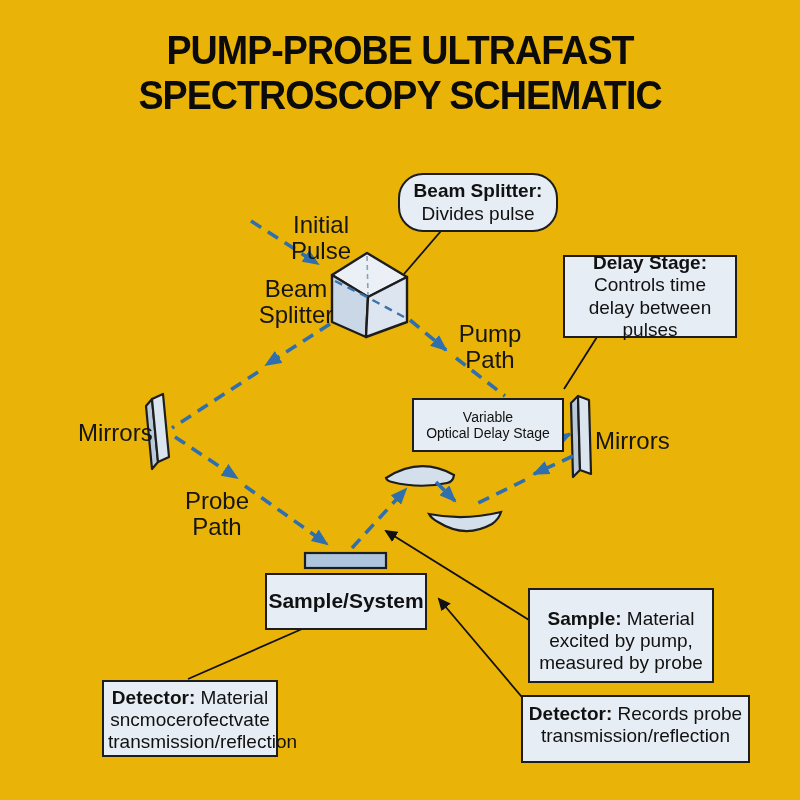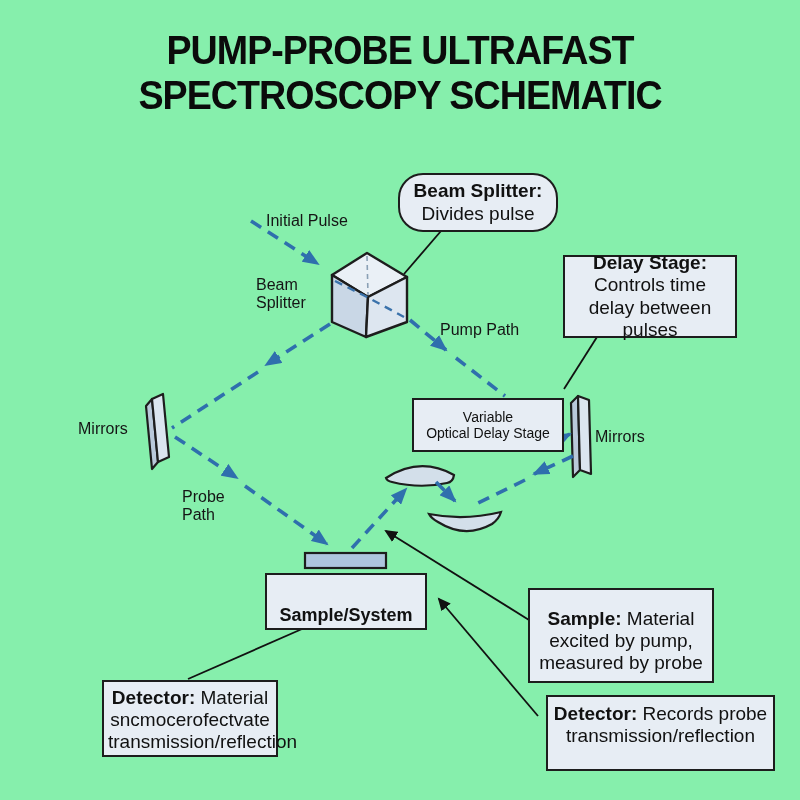--- a/index.html
+++ b/index.html
@@ -1,36 +1,36 @@
 <!DOCTYPE html>
 <html><head>
 <meta charset="utf-8">
 <style>
   html,body{margin:0;padding:0;background:#ffffff;}
   #canvas{
-    position:relative;width:800px;height:800px;background:#86efac;
+    position:relative;width:800px;height:800px;background:#eab308;
     font-family:"Liberation Sans","DejaVu Sans",sans-serif;color:#111;
     overflow:hidden;
   }
   #diagram-svg{position:absolute;left:0;top:0;width:800px;height:800px;}
   .title{
     position:absolute;left:0;top:28px;width:800px;text-align:center;
     font-weight:bold;font-size:40px;line-height:1.13;letter-spacing:-1px;
     transform:scaleX(0.94);color:#0b0b0b;
   }
   .box{
     position:absolute;background:#e7edf4;border:2px solid #1d1d1d;
     display:flex;flex-direction:column;justify-content:center;align-items:center;
     text-align:center;font-size:19px;line-height:1.16;box-sizing:border-box;
     padding:2px 4px;
   }
   .box .b{font-weight:bold;}
   .lbl{
-    position:absolute;font-size:16px;line-height:1.1;color:#151515;
-    white-space:pre-line;
+    position:absolute;font-size:24px;line-height:1.1;color:#151515;
+    text-align:center;white-space:pre-line;
   }
 </style>
 </head>
 <body>
 
 <div id="canvas">
 
   <svg id="diagram-svg" viewBox="0 0 800 800" xmlns="http://www.w3.org/2000/svg">
     <defs>
       <marker id="ab" markerUnits="userSpaceOnUse" markerWidth="18" markerHeight="14" refX="15" refY="7" orient="auto">
@@ -111,35 +111,35 @@
   <div class="box" style="left:563px;top:255px;width:174px;height:83px;">
     <span class="b">Delay Stage:</span>
     <span>Controls time delay between pulses</span>
   </div>
 
   <div class="box" style="left:412px;top:398px;width:152px;height:54px;font-size:14px;">
     <div>Variable</div>
     <div>Optical Delay Stage</div>
   </div>
 
-  <div class="box" style="left:265px;top:573px;width:162px;height:57px;font-weight:bold;font-size:18px;justify-content:flex-end;">
+  <div class="box" style="left:265px;top:573px;width:162px;height:57px;font-weight:bold;font-size:21px;">
     <div>Sample/System</div>
   </div>
 
   <div class="box" style="left:528px;top:588px;width:186px;height:95px;display:block;padding:18px 6px;">
     <span class="b">Sample:</span> 
     <span>Material excited by pump, measured by probe</span>
   </div>
 
   <div class="box" style="left:102px;top:680px;width:176px;height:77px;display:block;padding:5px 4px;">
     <span class="b">Detector:</span> 
     <span>Material sncmocerofectvate transmission/reflection</span>
   </div>
 
-  <div class="box" style="left:546px;top:695px;width:229px;height:76px;display:block;padding:6px 4px;">
+  <div class="box" style="left:521px;top:695px;width:229px;height:68px;display:block;padding:6px 4px;">
     <span class="b">Detector:</span> 
     <span>Records probe transmission/reflection</span>
   </div>
 
   <div class="lbl" style="left:266px;top:212px;width:110px;">Initial Pulse</div>
 
   <div class="lbl" style="left:256px;top:276px;width:80px;">Beam
 Splitter</div>
 
   <div class="lbl" style="left:440px;top:321px;width:100px;">Pump Path</div>

